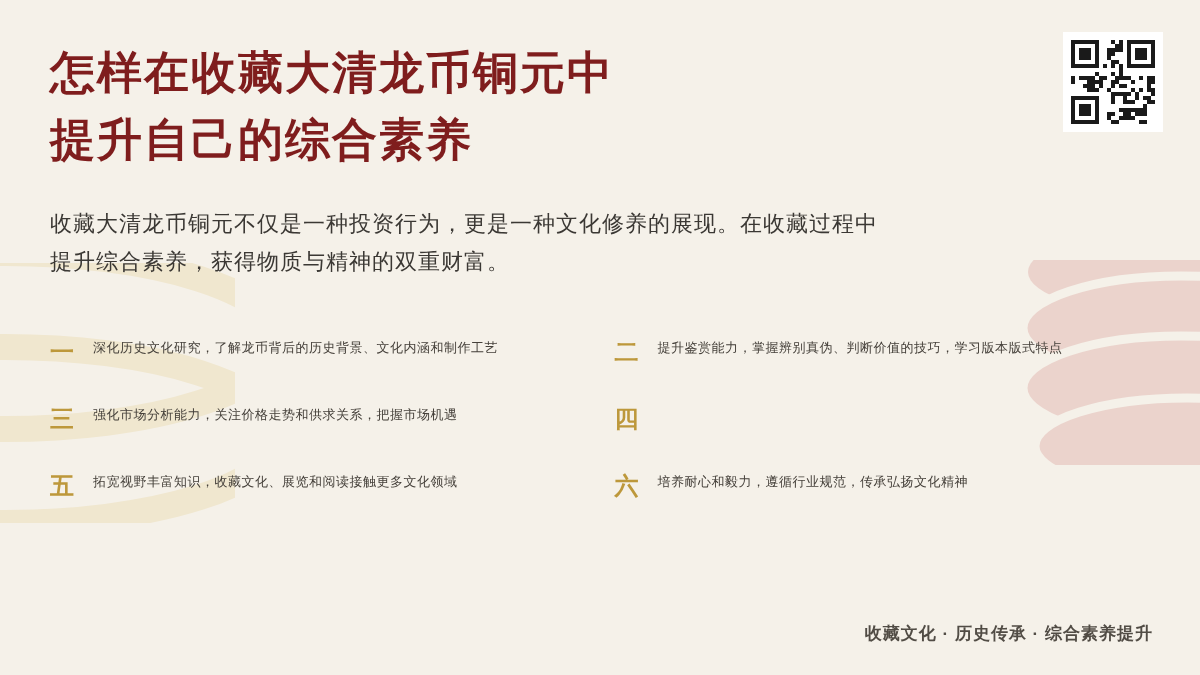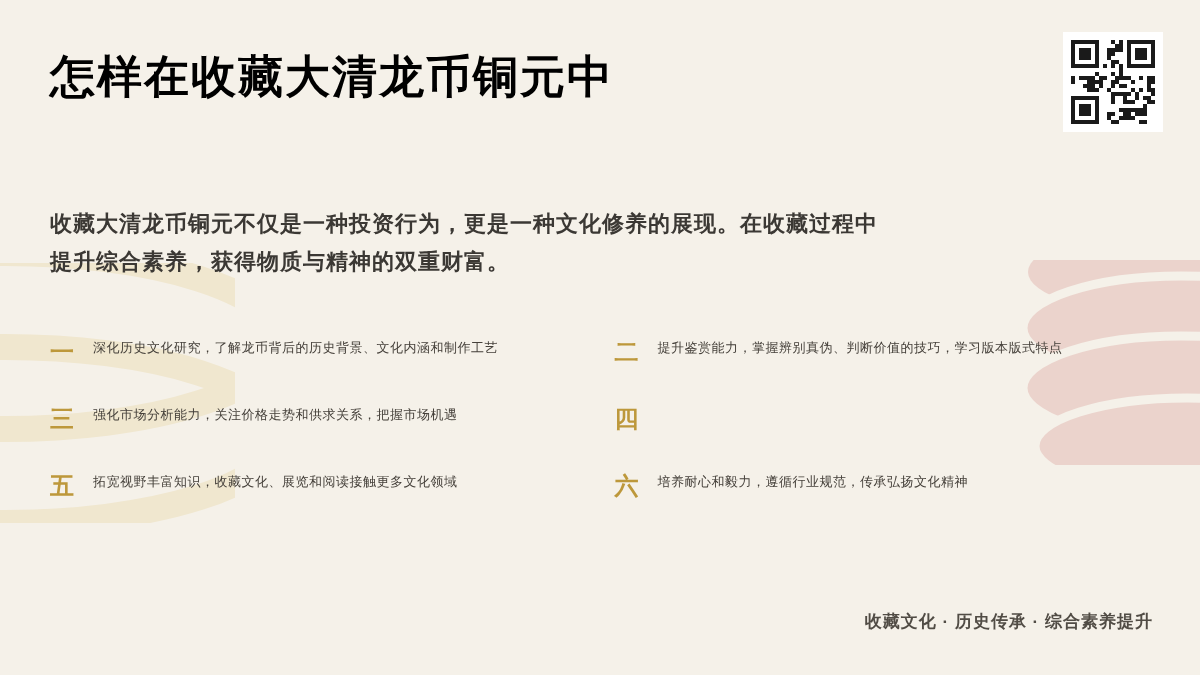--- a/index.html
+++ b/index.html
@@ -18,35 +18,35 @@
   
   .deco { position: absolute; pointer-events: none; }
   .deco-left { left: 0; top: 263px; width: 235px; height: 260px; }
   .deco-right { right: 0; top: 260px; width: 205px; height: 205px; }
 
   
   .title {
     position: absolute;
     left: 50px;
     top: 44px;
-    font-family: Liberation Sans, sans-serif;
+    font-family: Liberation Mono, monospace;
     font-weight: 700;
     font-size: 45px;
     line-height: 1.48;
     letter-spacing: 2px;
-    color: #000000;
+    color: #7f1d1d;
   }
   
   .intro {
     position: absolute;
     left: 50px;
     top: 205px;
     width: 920px;
     font-size: 22px;
-    font-weight: 700;
+    font-weight: 400;
     line-height: 1.72;
     letter-spacing: 1px;
     color: #3b3834;
   }
   
   .items {
     position: absolute;
     left: 50px;
     right: 45px;
     top: 337px;
@@ -68,21 +68,21 @@
   .item-text {
     font-size: 13px;
     line-height: 1.62;
     letter-spacing: 0.5px;
     color: #45403a;
   }
   
   .footer {
     position: absolute;
     right: 47px;
-    bottom: 42px;
+    bottom: 30px;
     font-size: 17px;
     font-weight: 600;
     letter-spacing: 1px;
     color: #514c45;
     text-align: right;
   }
   
   .qr-box {
     position: absolute;
     left: 1063px;
@@ -112,20 +112,21 @@
     <svg width="205" height="205" viewBox="0 0 205 205">
       <ellipse cx="168" cy="12" rx="135" ry="42" fill="#ebd3cc"></ellipse>
       <ellipse cx="186" cy="68" rx="158" ry="52" fill="#ebd3cc" stroke="#f5f1e9" stroke-width="9"></ellipse>
       <ellipse cx="186" cy="128" rx="158" ry="52" fill="#ebd3cc" stroke="#f5f1e9" stroke-width="9"></ellipse>
       <ellipse cx="192" cy="186" rx="152" ry="48" fill="#ebd3cc" stroke="#f5f1e9" stroke-width="9"></ellipse>
     </svg>
   </div>
 
   <h1 class="title">
     <div>怎样在收藏大清龙币铜元中</div>
+    <div>提升自己的综合素养</div>
   </h1>
 
   <div class="intro">
     <div>收藏大清龙币铜元不仅是一种投资行为，更是一种文化修养的展现。在收藏过程中</div>
     <div>提升综合素养，获得物质与精神的双重财富。</div>
   </div>
 
   <div class="items">
     <div class="item">
       <span class="item-num">一</span>

